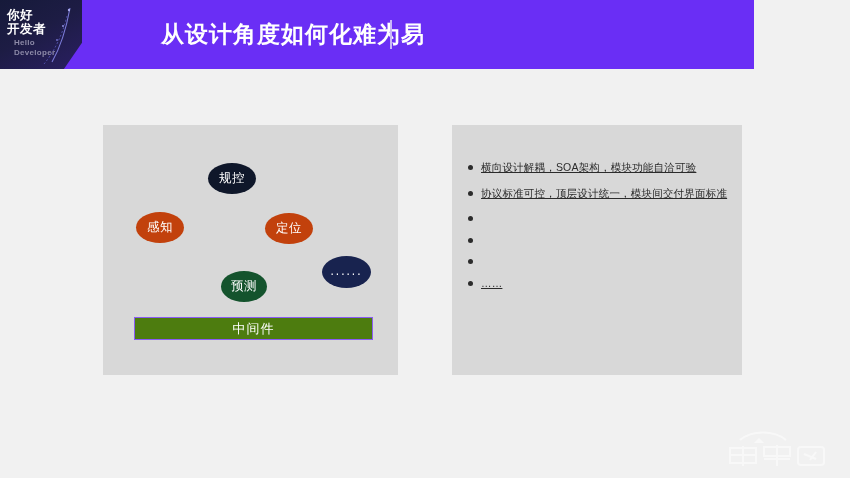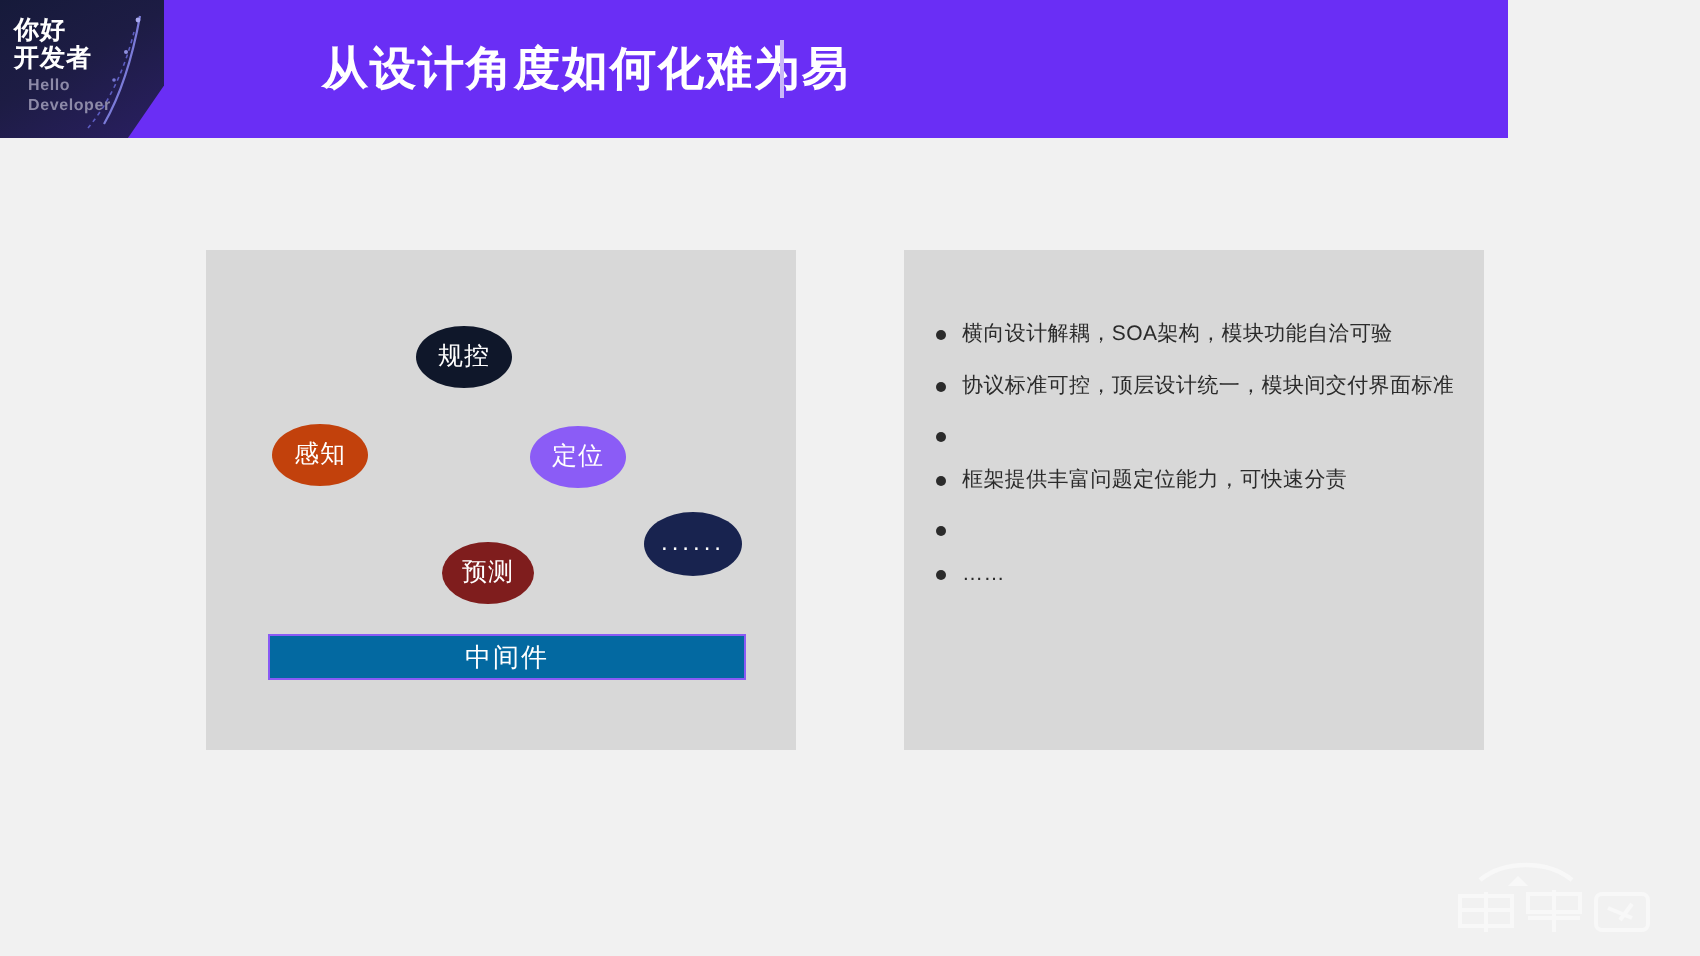--- a/index.html
+++ b/index.html
@@ -154,20 +154,21 @@
     background: #2b2b2b;
     margin-top: 5px;
     margin-right: 8px;
     flex: 0 0 auto;
   }
   .bullet-text {
     color: #2b2b2b;
     font-size: 10.5px;
     line-height: 14px;
     letter-spacing: 0.2px;
+    text-decoration: underline;
   }
 
   
   .watermark {
     position: absolute;
     left: 722px;
     top: 428px;
     width: 112px;
     height: 40px;
     opacity: 0.55;
@@ -207,21 +208,20 @@
     </div>
     <div class="bullet-row">
       <span class="bullet-dot"></span>
       <span class="bullet-text">协议标准可控，顶层设计统一，模块间交付界面标准</span>
     </div>
     <div class="bullet-row">
       <span class="bullet-dot"></span>
     </div>
     <div class="bullet-row">
       <span class="bullet-dot"></span>
-      <span class="bullet-text">框架提供丰富问题定位能力，可快速分责</span>
     </div>
     <div class="bullet-row">
       <span class="bullet-dot"></span>
     </div>
     <div class="bullet-row">
       <span class="bullet-dot"></span>
       <span class="bullet-text">……</span>
     </div>
   </div>
 
@@ -238,16 +238,16 @@
       <line x1="55" y1="17" x2="55" y2="38"></line>
       <rect x="76" y="19" width="26" height="18" rx="3"></rect>
       <path d="M82 26 l12 5"></path>
       <path d="M94 24 l-6 8"></path>
     </g>
   </svg>
 </div>
 
 <div class="bubble" style="left: 208px; top: 163px; width: 48px; height: 31px; background: #0f172a;">规控</div>
 <div class="bubble" style="left: 136px; top: 212px; width: 48px; height: 31px; background: #c2410c;">感知</div>
-<div class="bubble" style="left: 265px; top: 213px; width: 48px; height: 31px; background: #8b5cf6;">定位</div>
-<div class="bubble" style="left: 221px; top: 271px; width: 46px; height: 31px; background: #7f1d1d; text-align: center;">预测</div>
+<div class="bubble" style="left: 265px; top: 213px; width: 48px; height: 31px; background: #c2410c;">定位</div>
+<div class="bubble" style="left: 221px; top: 271px; width: 46px; height: 31px; background: #14532d; text-align: center;">预测</div>
 <div class="bubble bubble-dots" style="left: 322px; top: 256px; width: 49px; height: 32px; background: rgb(24, 35, 79);">......</div>
-<div class="middleware-bar" style="left: 134px; top: 317px; width: 237px; height: 21px; background: #0369a1; border: 1px solid rgb(138, 91, 245); text-align: right;">中间件</div>
+<div class="middleware-bar" style="left: 134px; top: 317px; width: 237px; height: 21px; background: #4d7c0f; border: 1px solid rgb(138, 91, 245); text-align: right;">中间件</div>
 
 </body></html>

